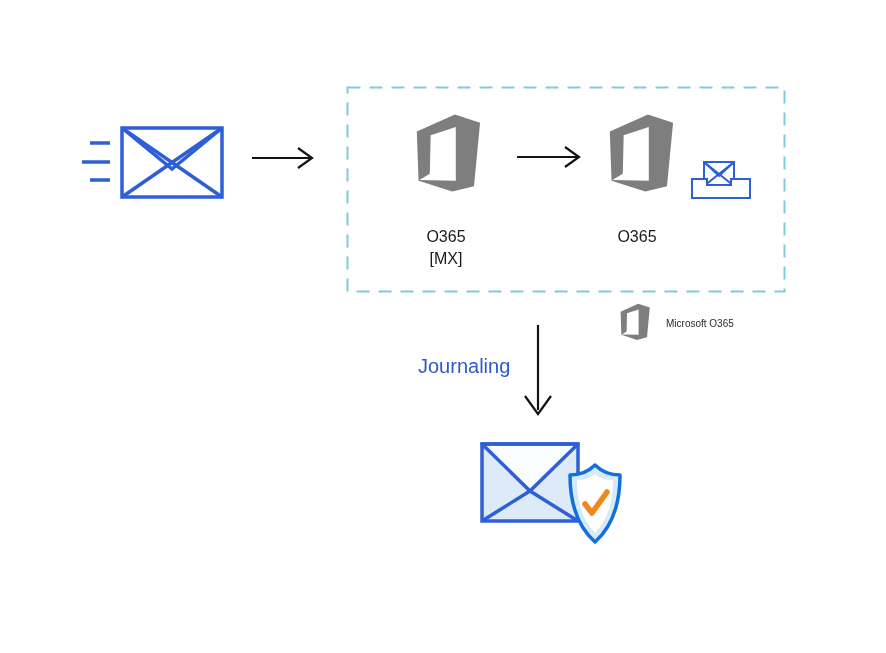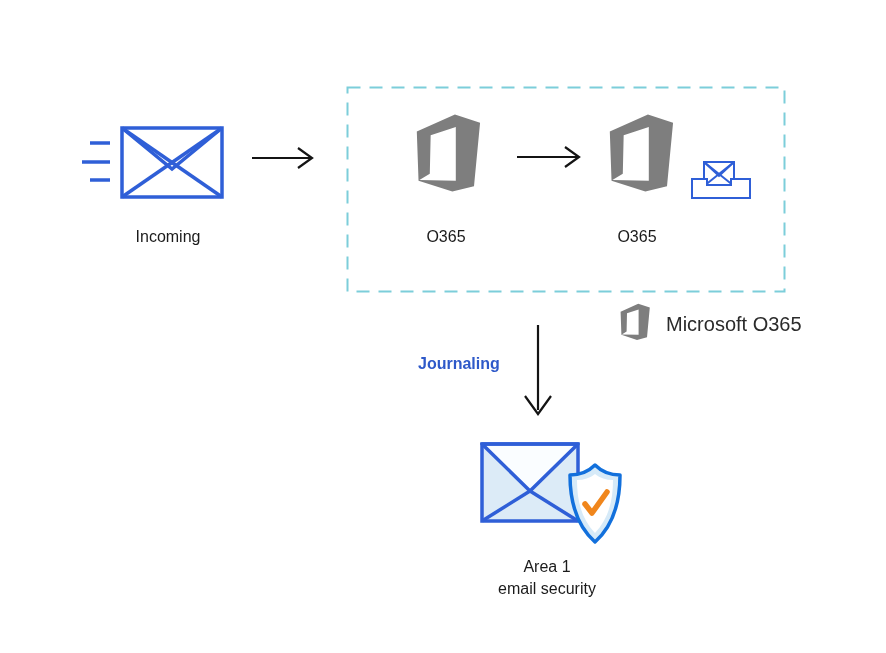--- a/index.html
+++ b/index.html
@@ -16,56 +16,56 @@
   .dash-rect{stroke:var(--dash-teal,#7cceda);fill:none;stroke-width:2;stroke-dasharray:13 9;}
   .env-body{fill:var(--env-fill,#dcebf7);}
   .env-flap{fill:var(--flap-fill,#fafdff);stroke:var(--icon-blue,#2f5fd7);stroke-width:3.5;stroke-linejoin:round;}
   .st-blue-thick{stroke:var(--icon-blue,#2f5fd7);fill:none;stroke-width:3.5;}
   .shield-outer{fill:var(--shield-fill,#d6eaf8);stroke:var(--shield-stroke,#1270dc);stroke-width:3.5;stroke-linejoin:round;}
   .shield-inner{fill:#ffffff;}
   .check{stroke:var(--check-orange,#f0861c);stroke-width:5.5;fill:none;stroke-linecap:round;stroke-linejoin:round;}
 
   .node-label{position:absolute;text-align:center;font-size:16px;line-height:22px;
               color:var(--label-text,#1b1b1b);}
-  .legend-text{position:absolute;font-size:20px;line-height:18px;color:#2b2b2b;}
-  .journaling{position:absolute;font-size:16px;font-weight:700;
+  .legend-text{position:absolute;font-size:10px;line-height:18px;color:#2b2b2b;}
+  .journaling{position:absolute;font-size:20px;font-weight:400;
               color:var(--journaling-blue,#2e59c9);text-align:center;}
 </style>
 </head>
 <body>
 
 <div class="canvas">
 
   <svg class="abs" style="left:80px;top:124px" width="146" height="76">
     <line class="st-blue" x1="10" y1="19" x2="30" y2="19"></line>
     <line class="st-blue" x1="2" y1="38" x2="30" y2="38"></line>
     <line class="st-blue" x1="10" y1="56" x2="30" y2="56"></line>
     <rect class="st-blue f-white" x="42" y="4" width="100" height="69"></rect>
     <line class="st-blue" x1="42" y1="4" x2="142" y2="73"></line>
     <line class="st-blue" x1="142" y1="4" x2="42" y2="73"></line>
     <polyline class="st-blue" points="42,4 92,45 142,4"></polyline>
   </svg>
   <div class="node-label" style="left:104px;top:226px;width:128px">
-    <div>Incoming</div>
   </div>
 
   <svg class="abs" style="left:248px;top:144px" width="70" height="30">
     <line class="st-black" x1="4" y1="14" x2="62" y2="14"></line>
     <polyline class="st-black" points="50,4 64,14 50,24"></polyline>
   </svg>
 
   <svg class="abs" style="left:346px;top:86px" width="441" height="208">
     <rect class="dash-rect" x="1.5" y="1.5" width="437" height="204"></rect>
   </svg>
 
   <svg class="abs" style="left:409px;top:111px" width="78" height="85" viewBox="0 0 90 95" preserveAspectRatio="none">
     <path class="f-gray" fill-rule="evenodd" d="M9,23 L53,4 L82,13 L75,84 L50,90 L11,78 Z M25,27 L54,18 L54,78 L12,77 L24,70 Z"></path>
   </svg>
   <div class="node-label" style="left:386px;top:226px;width:120px">
     <div>O365</div>
+    <div>[MX]</div>
   </div>
 
   <svg class="abs" style="left:513px;top:143px" width="72" height="30">
     <line class="st-black" x1="4" y1="14" x2="64" y2="14"></line>
     <polyline class="st-black" points="52,4 66,14 52,24"></polyline>
   </svg>
 
   <svg class="abs" style="left:602px;top:111px" width="78" height="85" viewBox="0 0 90 95" preserveAspectRatio="none">
     <path class="f-gray" fill-rule="evenodd" d="M9,23 L53,4 L82,13 L75,84 L50,90 L11,78 Z M25,27 L54,18 L54,78 L12,77 L24,70 Z"></path>
   </svg>
@@ -100,18 +100,14 @@
       <line class="st-blue-thick" x1="8" y1="86" x2="56" y2="56"></line>
       <line class="st-blue-thick" x1="104" y1="86" x2="56" y2="56"></line>
       <rect class="st-blue-thick" x="8" y="9" width="96" height="77"></rect>
     </g>
     <g transform="translate(91,28)">
       <path class="shield-outer" d="M30,2 C37,9 46,12 55,12 C55,38 49,62 30,79 C11,62 5,38 5,12 C14,12 23,9 30,2 Z"></path>
       <path class="shield-inner" d="M30,11 C35,15 41,17 48,17 C48,37 44,55 30,70 C16,55 12,37 12,17 C19,17 25,15 30,11 Z"></path>
       <path class="check" d="M20,41 L27,50 L42,29"></path>
     </g>
   </svg>
-  <div class="node-label" style="left:462px;top:556px;width:170px">
-    <div>Area 1</div>
-    <div>email security</div>
-  </div>
 
 </div>
 
 </body></html>

